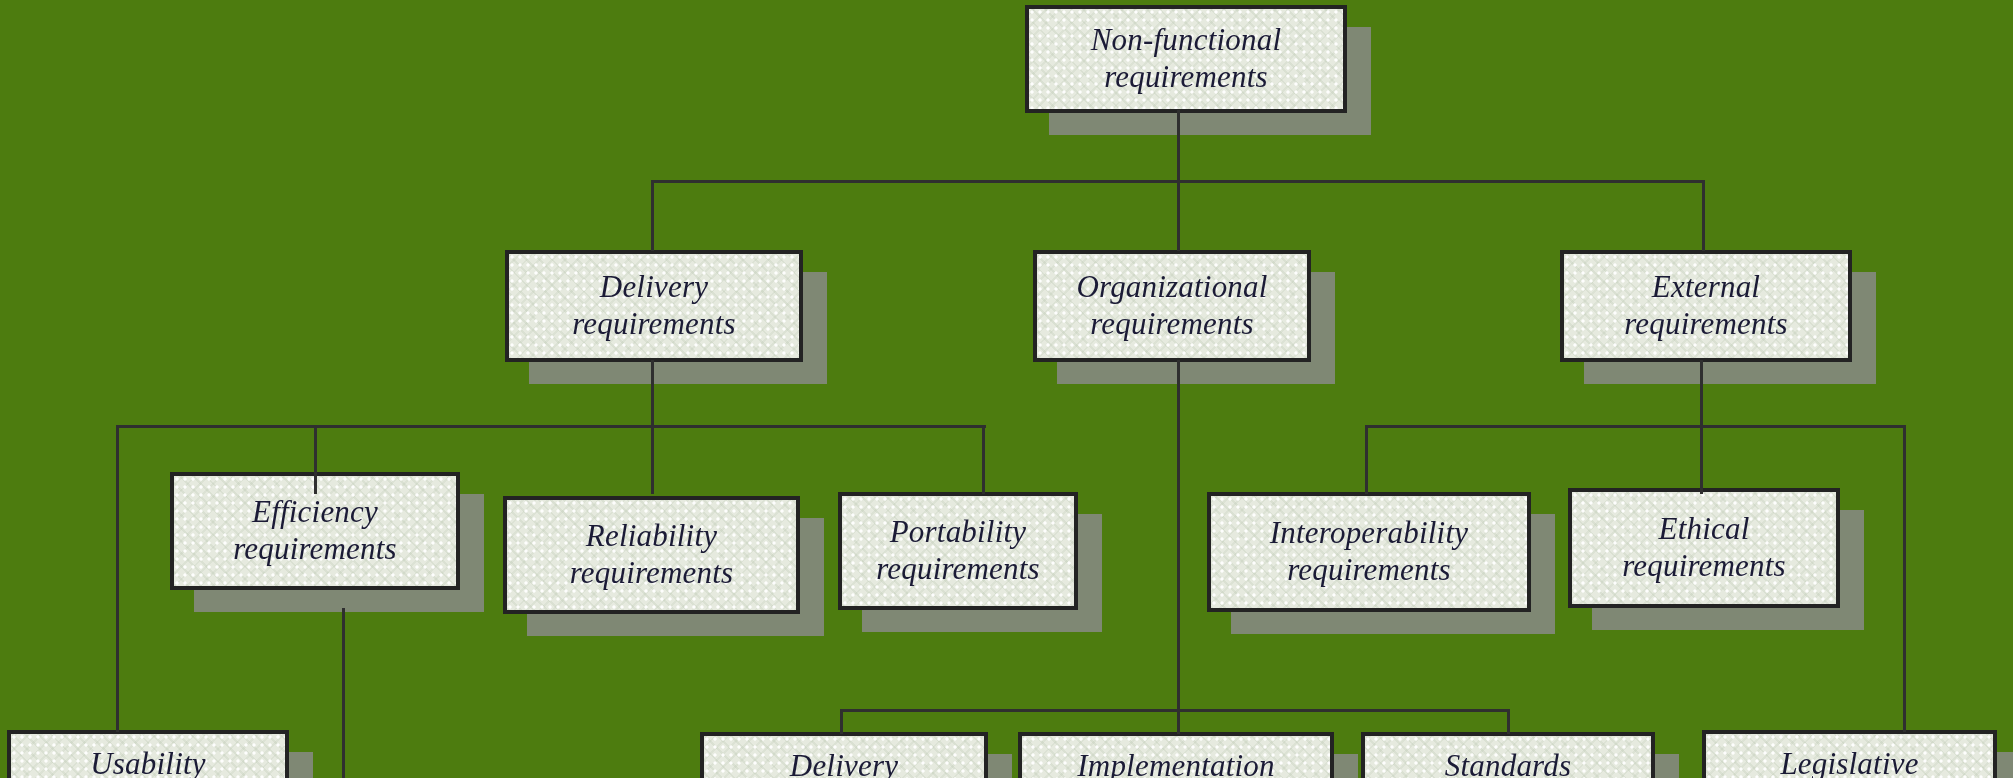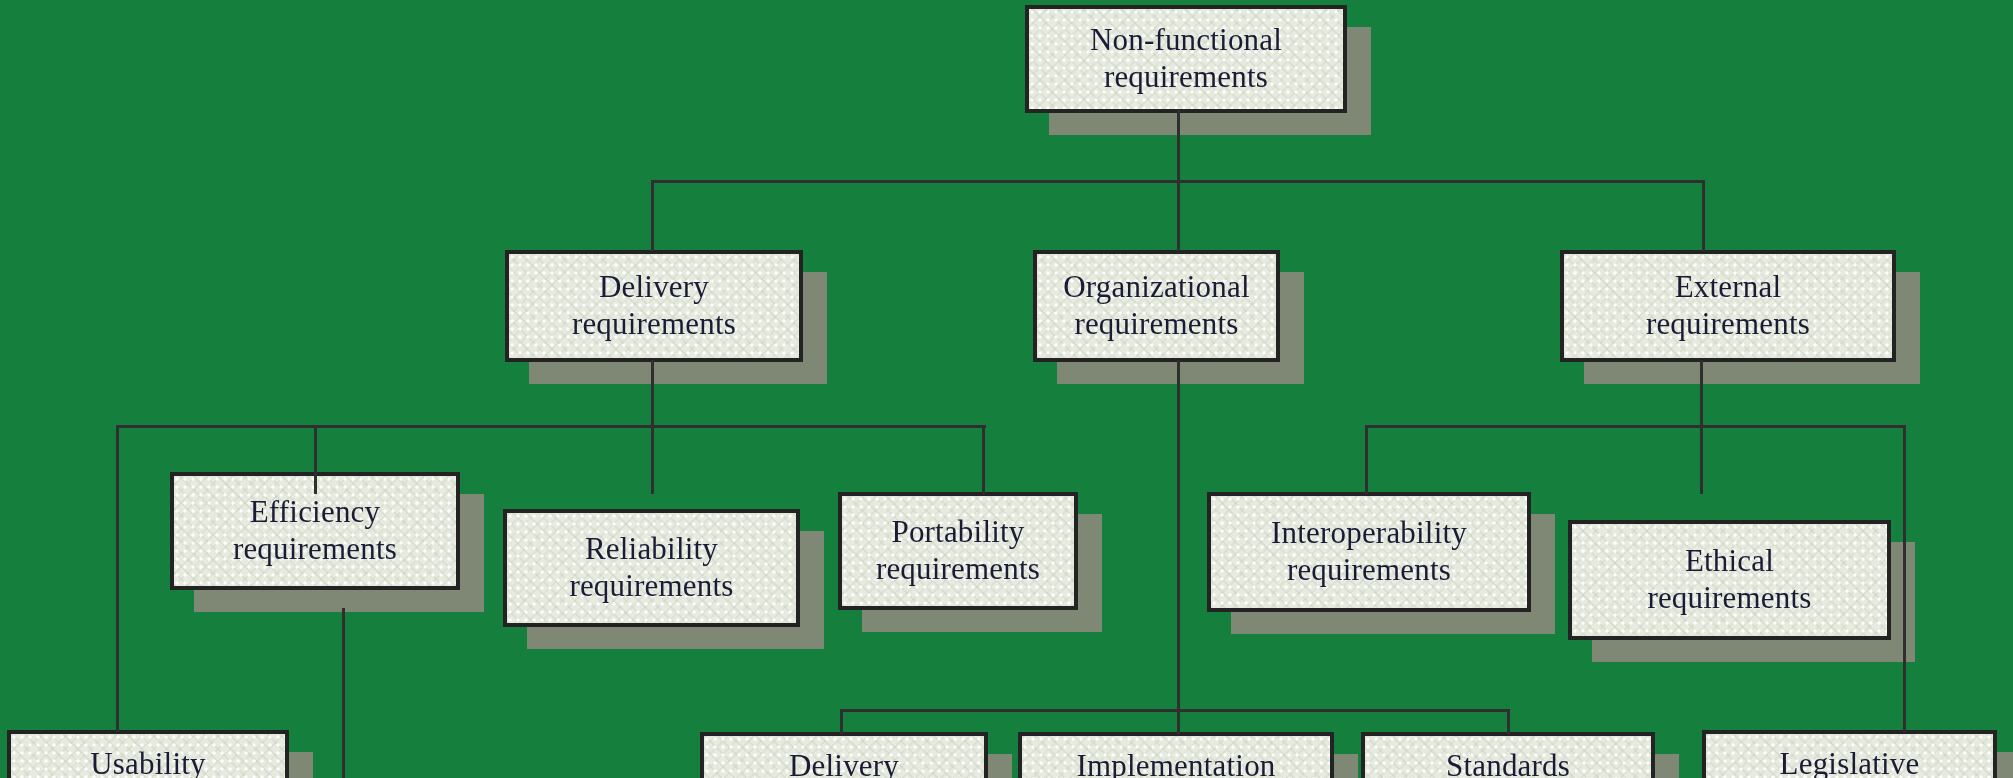--- a/index.html
+++ b/index.html
@@ -1,22 +1,23 @@
 <!DOCTYPE html>
 <html><head>
 <meta charset="utf-8">
 <style>
   html, body { margin: 0; padding: 0; background: #ffffff; }
   #stage {
     position: relative;
     width: 2013px;
     height: 778px;
     overflow: hidden;
-    background: #15803d;
+    background: #4d7c0f;
     font-family: "Liberation Serif", "DejaVu Serif", serif;
+    font-style: italic;
   }
   .node {
     position: absolute;
     box-sizing: border-box;
     border: 4px solid #232323;
     background-color: #e6eadf;
     background-image:
       radial-gradient(circle at 3px 3px, rgba(255,255,255,0.95) 1.3px, rgba(255,255,255,0) 2px),
       repeating-linear-gradient(45deg, rgba(175,190,165,0.22) 0 2px, rgba(0,0,0,0) 2px 9px),
       repeating-linear-gradient(-45deg, rgba(175,190,165,0.18) 0 2px, rgba(0,0,0,0) 2px 9px);
@@ -74,46 +75,46 @@
 
   <div class="node" style="left:1025px; top:5px; width:322px; height:108px;">
     <span class="node-label">Non-functional
 requirements</span>
   </div>
 
   <div class="node" style="left:505px; top:250px; width:298px; height:112px;">
     <span class="node-label">Delivery
 requirements</span>
   </div>
-  <div class="node" style="left:1033px; top:250px; width:247px; height:112px;">
+  <div class="node" style="left:1033px; top:250px; width:278px; height:112px;">
     <span class="node-label">Organizational
 requirements</span>
   </div>
-  <div class="node" style="left:1560px; top:250px; width:336px; height:112px;">
+  <div class="node" style="left:1560px; top:250px; width:292px; height:112px;">
     <span class="node-label">External
 requirements</span>
   </div>
 
   <div class="node" style="left:170px; top:472px; width:290px; height:118px;">
     <span class="node-label">Efficiency
 requirements</span>
   </div>
-  <div class="node" style="left:503px; top:509px; width:297px; height:118px;">
+  <div class="node" style="left:503px; top:496px; width:297px; height:118px;">
     <span class="node-label">Reliability
 requirements</span>
   </div>
   <div class="node" style="left:838px; top:492px; width:240px; height:118px;">
     <span class="node-label">Portability
 requirements</span>
   </div>
   <div class="node" style="left:1207px; top:492px; width:324px; height:120px;">
     <span class="node-label">Interoperability
 requirements</span>
   </div>
-  <div class="node" style="left:1568px; top:520px; width:323px; height:120px;">
+  <div class="node" style="left:1568px; top:488px; width:272px; height:120px;">
     <span class="node-label">Ethical
 requirements</span>
   </div>
 
   <div class="node clipped" style="left:7px; top:730px; width:282px; height:110px;">
     <span class="node-label">Usability</span>
   </div>
   <div class="node clipped" style="left:700px; top:732px; width:288px; height:110px;">
     <span class="node-label">Delivery</span>
   </div>

